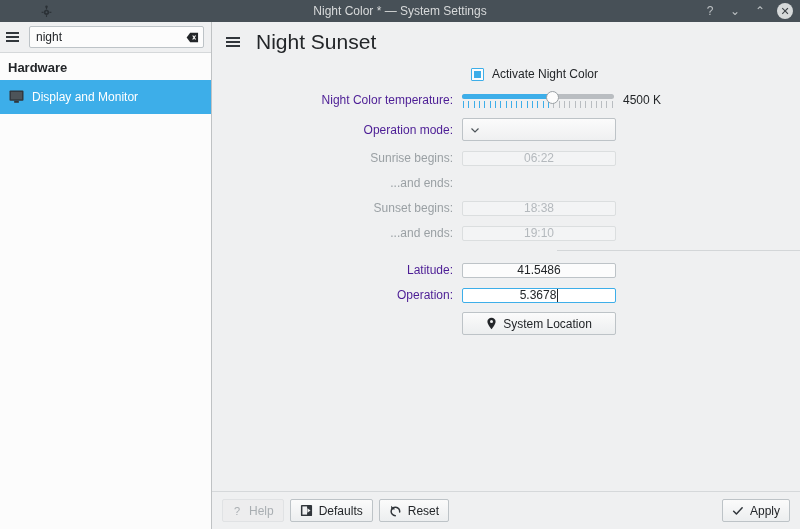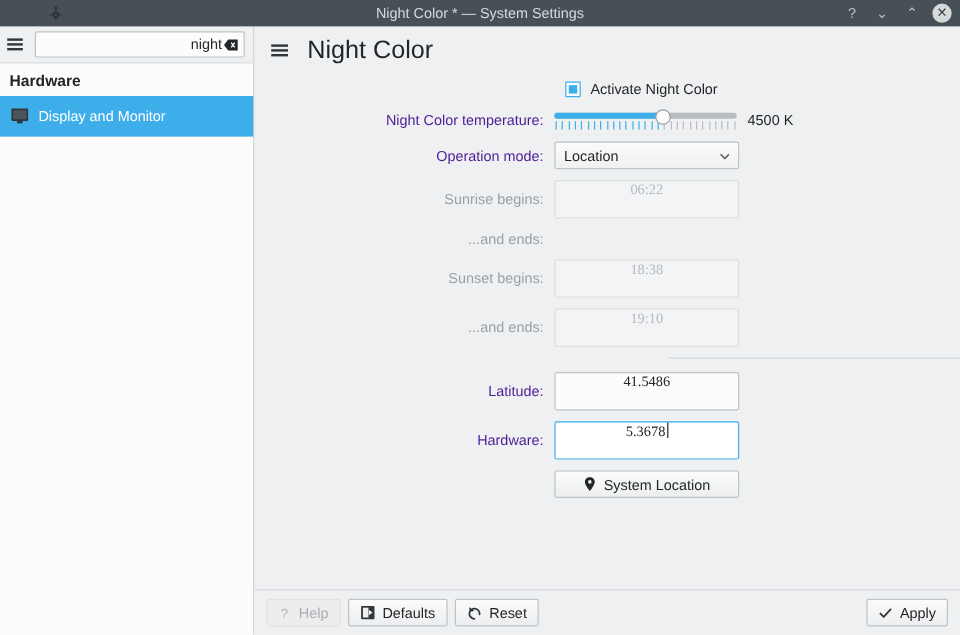--- a/index.html
+++ b/index.html
@@ -128,21 +128,20 @@
     display: flex;
     align-items: center;
     padding: 0 4px 0 6px;
     box-sizing: border-box;
   }
   .search-text {
     flex: 1 1 auto;
     font-size: 12px;
     color: #232629;
     line-height: 20px;
-    text-align: right;
   }
   .clear-icon {
     width: 14px;
     height: 14px;
     flex: 0 0 auto;
     display: flex;
     align-items: center;
     justify-content: center;
   }
   .cat-header {
@@ -344,32 +343,31 @@
   .combo .combo-text { flex: 1 1 auto; }
   .chev {
     width: 10px;
     height: 10px;
     flex: 0 0 auto;
   }
 
   
   .tfield {
     width: 154px;
-    height: 32px;
+    height: 15px;
     box-sizing: border-box;
     background: #fcfcfc;
     border: 1px solid #bdc3c7;
     border-radius: 2px;
     display: flex;
-    align-items: flex-start;
+    align-items: center;
     justify-content: center;
     font-size: 12px;
     color: #232629;
     position: relative;
-    font-family: Liberation Serif, serif;
   }
   .tfield.disabled {
     background: #f3f4f5;
     border: 1px solid #dbdedf;
     color: #b4b9bd;
   }
   .tfield.focused {
     border: 1px solid #3daee9;
     background: #ffffff;
   }
@@ -493,21 +491,21 @@
       <div class="sidebar-fill"></div>
     </div>
 
     <div class="main">
       <div class="main-header">
         <div class="hamburger">
           <span></span>
             <span></span>
             <span></span>
         </div>
-        <div class="page-title">Night Color</div>
+        <div class="page-title">Night Sunset</div>
       </div>
 
       <div class="content">
 
         <div class="check-row">
           <div class="check-spacer"></div>
           <div class="checkbox">
             <div class="inner"></div>
           </div>
           <div class="check-label">Activate Night Color</div>
@@ -553,21 +551,20 @@
               <div class="slider-handle"></div>
             </div>
             <div class="slider-value">4500 K</div>
           </div>
         </div>
 
         <div class="form-row">
           <div class="row-label">Operation mode:</div>
           <div class="row-field">
             <div class="combo">
-              <span class="combo-text">Location</span>
               <span class="chev">
                 <svg width="10" height="10" viewBox="0 0 10 10">
                   <path d="M1.5 3.5 L5 7 L8.5 3.5" stroke="#4d5459" stroke-width="1.2" fill="none"></path>
                 </svg>
               </span>
             </div>
           </div>
         </div>
 
         <div class="form-row">
@@ -606,21 +603,21 @@
         <div class="form-row">
           <div class="row-label">Latitude:</div>
           <div class="row-field">
             <div class="tfield">
               <span>41.5486</span>
             </div>
           </div>
         </div>
 
         <div class="form-row">
-          <div class="row-label">Hardware:</div>
+          <div class="row-label">Operation:</div>
           <div class="row-field">
             <div class="tfield focused">
               <span>5.3678</span>
                 <span class="caret"></span>
             </div>
           </div>
         </div>
 
         <div class="form-row">
           <div class="row-label"></div>

